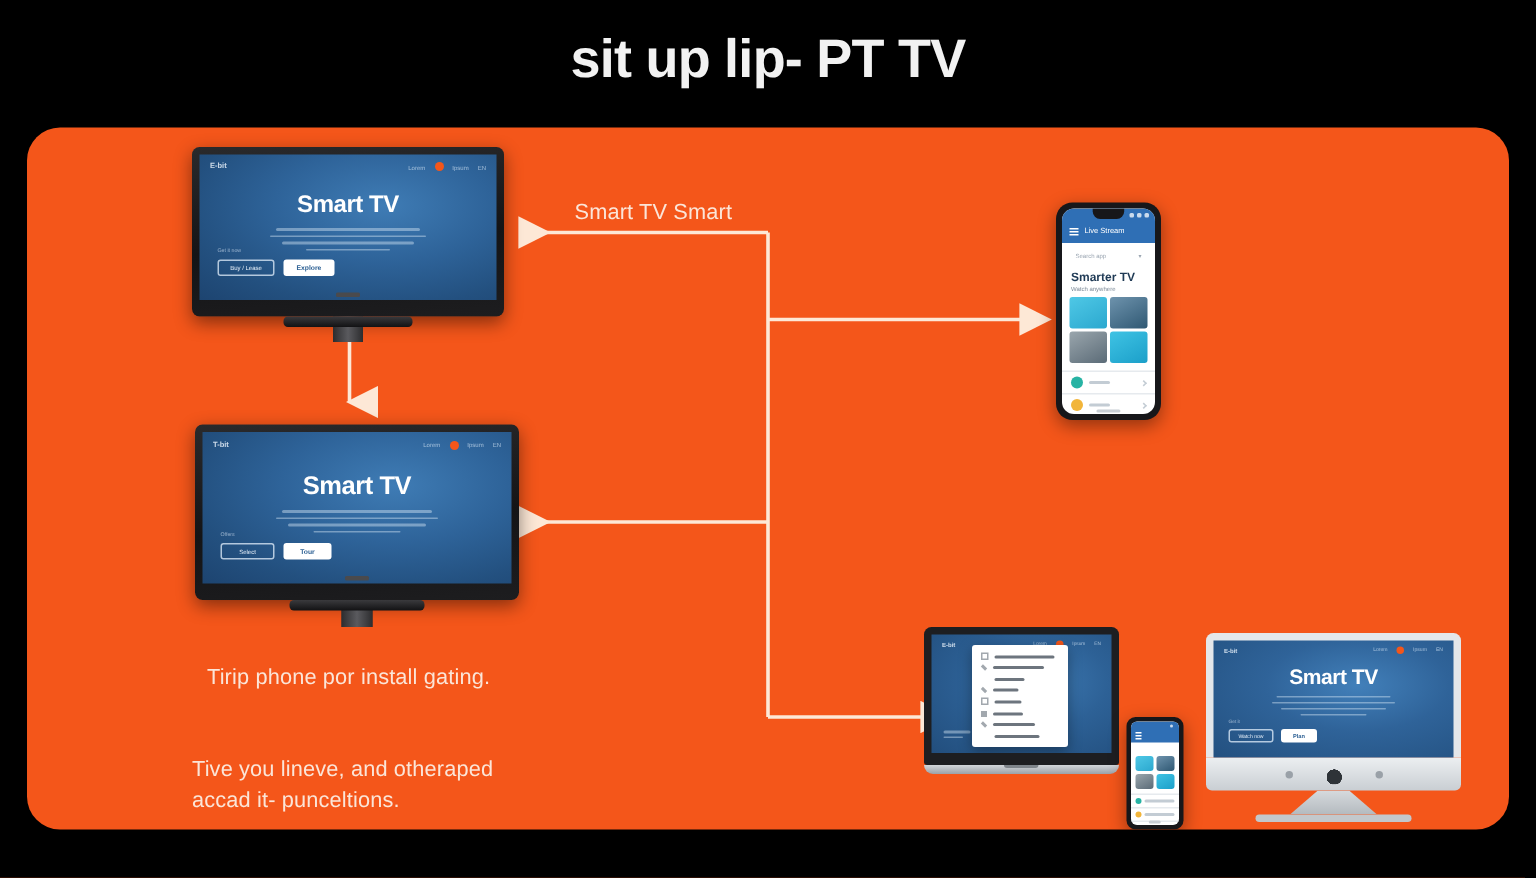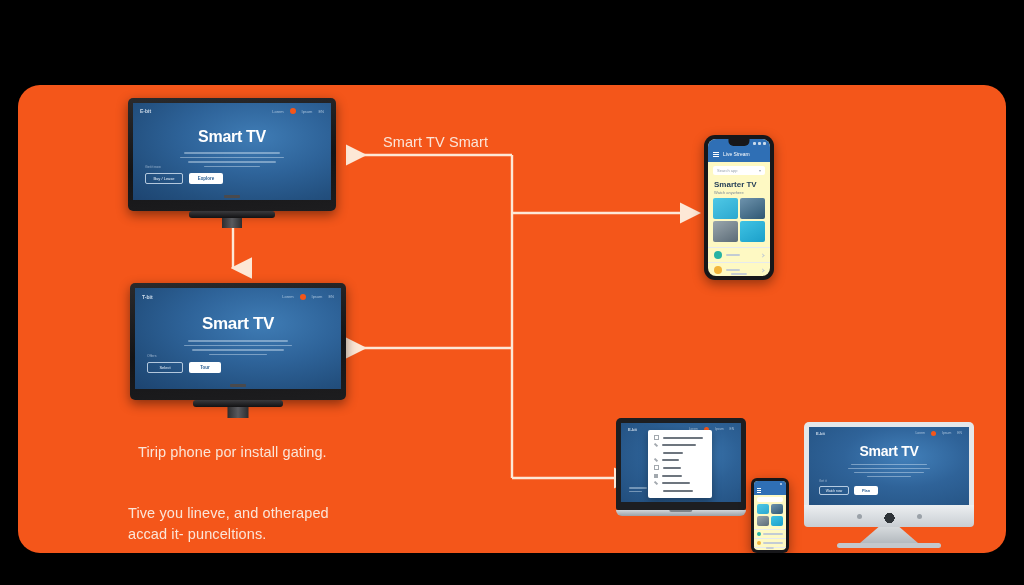--- a/index.html
+++ b/index.html
@@ -101,21 +101,21 @@
   .phone { position: absolute; }
   .phone-body {
     width: 100%; height: 100%;
     background: #17171a;
     border-radius: 11px;
     padding: 4px;
     box-shadow: 0 4px 12px rgba(0,0,0,.4);
   }
   .phone-screen {
     position: relative; width: 100%; height: 100%;
-    background: #fef9c3; border-radius: 8px; overflow: hidden;
+    background: #ffffff; border-radius: 8px; overflow: hidden;
   }
   .phone-notch {
     position: absolute; left: 50%; transform: translateX(-50%); top: 0;
     width: 34%; height: 7px; background: #17171a;
     border-bottom-left-radius: 5px; border-bottom-right-radius: 5px; z-index: 5;
   }
   .app-status {
     height: 9px; background: #2f6fb5;
     display: flex; align-items: center; justify-content: flex-end;
     gap: 2px; padding-right: 4px;
@@ -223,20 +223,21 @@
   .imac-foot { margin: 0 auto; width: 104px; height: 5px; background: #c3c8cc; border-radius: 3px; }
 
   
   .miniphone { position: absolute; }
 </style>
 </head>
 <body>
 
 <div class="stage">
 
+  <div class="page-title">sit up lip- PT TV</div>
 
   <div class="panel">
 
     <svg class="connectors" viewBox="0 0 988 468">
       <defs>
         <marker id="ahL" markerWidth="9" markerHeight="9" refX="8" refY="4.5" orient="auto">
           <path d="M9,0 L9,9 L0,4.5 Z" fill="#fde8d6"></path>
         </marker>
         <marker id="ahR" markerWidth="9" markerHeight="9" refX="1" refY="4.5" orient="auto">
           <path d="M0,0 L0,9 L9,4.5 Z" fill="#fde8d6"></path>

